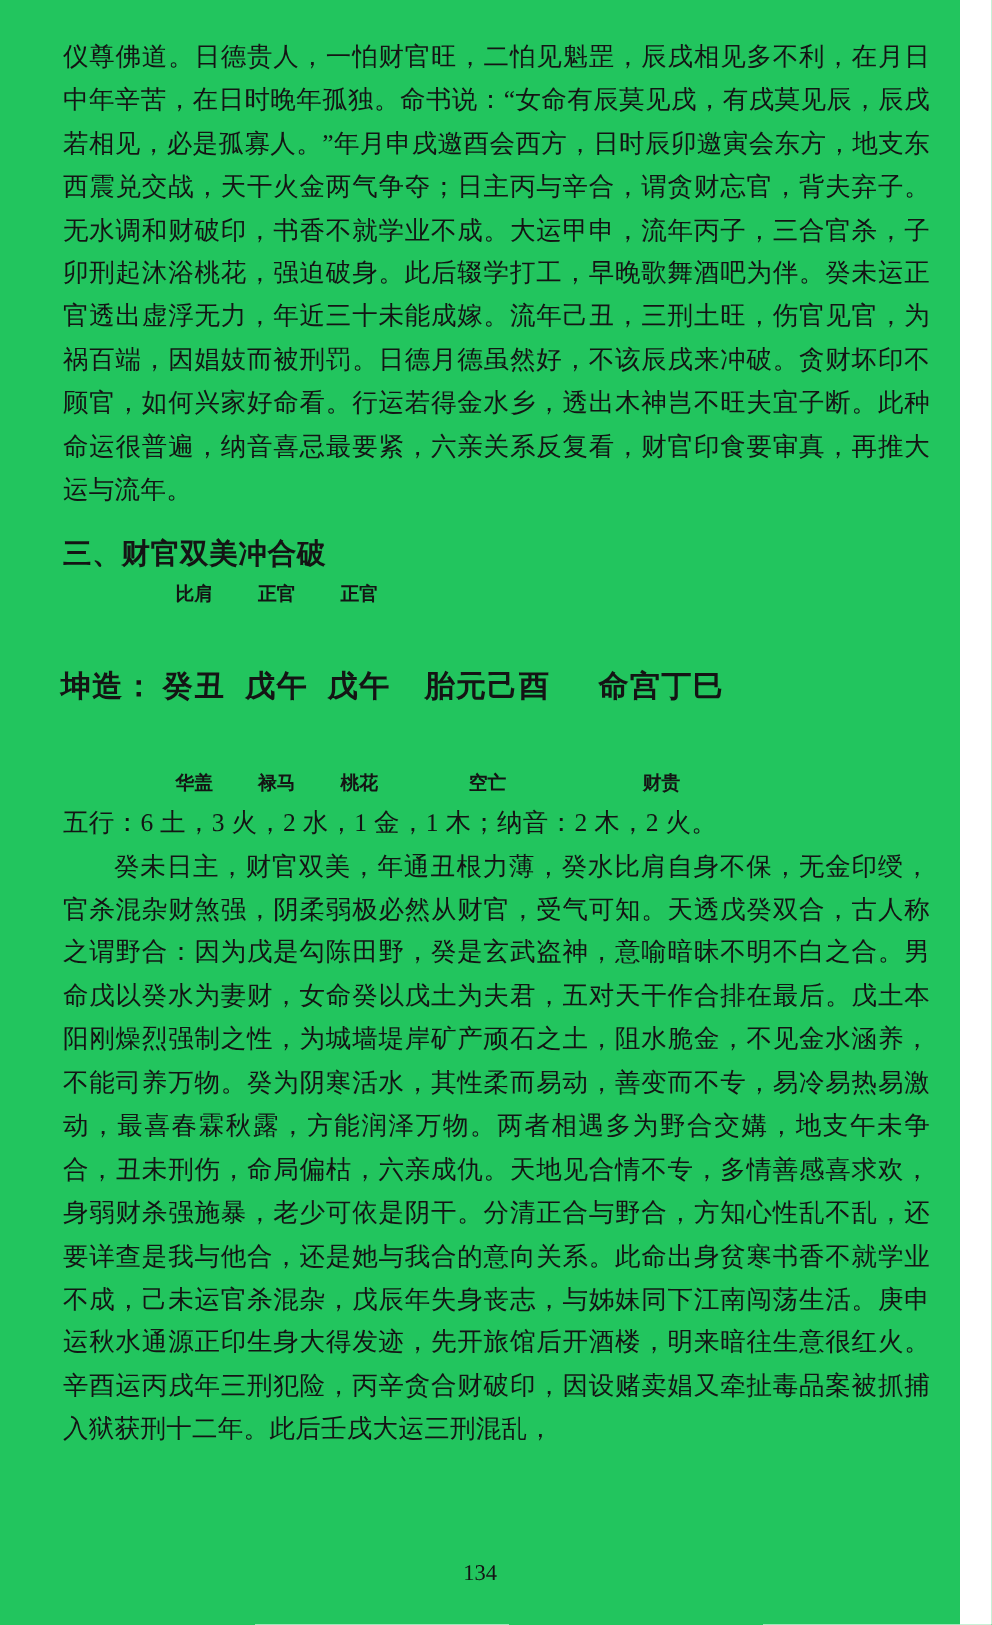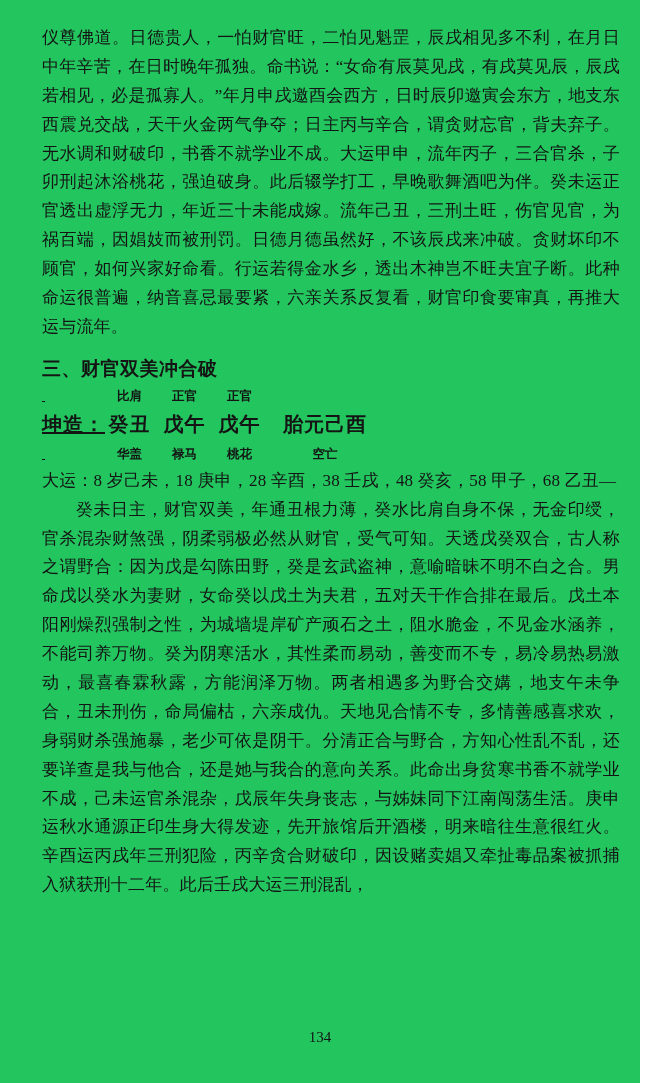--- a/index.html
+++ b/index.html
@@ -34,22 +34,23 @@
   }
   .bazi-chart {
     display: flex;
     align-items: flex-end;
     margin: 8px 0 6px 0;
   }
   .bz-col {
     display: flex;
     flex-direction: column;
     align-items: center;
+    gap: 34px;
   }
-  .bz-prefix-col { width: 60px; align-items: flex-start; text-decoration: underline; }
+  .bz-prefix-col { width: 60px; align-items: center; }
   .bz-pillar-col { width: 55px; }
   .bz-extra-col  { width: 100px; }
   .bz-extra-col.taiyuan { margin-left: 8px; }
   .bz-extra-col.minggong { margin-left: 16px; }
   .bz-god, .bz-star {
     font-size: 12.5px;
     font-weight: 600;
     line-height: 1;
     white-space: nowrap;
   }
@@ -65,21 +66,21 @@
   .meta-line {
     font-size: 17px;
     line-height: 1.7;
     margin: 0;
     letter-spacing: 0.2px;
   }
   .page-number {
     position: absolute;
     left: 0;
     right: 0;
-    bottom: 38px;
+    bottom: 26px;
     text-align: center;
     font-size: 15px;
     line-height: 1;
   }
 </style>
 </head>
 <body>
 
 <div class="page">
   <div class="content">
@@ -113,23 +114,28 @@
         <div class="bz-main">戊午</div>
         <div class="bz-star">桃花</div>
       </div>
 
       <div class="bz-col bz-extra-col taiyuan">
         <div class="bz-god">&nbsp;</div>
         <div class="bz-main">胎元己酉</div>
         <div class="bz-star">空亡</div>
       </div>
 
+      <div class="bz-col bz-extra-col minggong">
+        <div class="bz-god">&nbsp;</div>
+        <div class="bz-main">命宫丁巳</div>
+        <div class="bz-star">财贵</div>
+      </div>
     </div>
 
-    <p class="meta-line">大运：8 岁己未，18 庚申，28 辛酉，38 壬戌，48 癸亥，58 甲子，68 乙丑—</p>
+    <p class="meta-line">五行：6 土，3 火，2 水，1 金，1 木；纳音：2 木，2 火。</p>
 
 
     <p class="body-text indent">癸未日主，财官双美，年通丑根力薄，癸水比肩自身不保，无金印绶，官杀混杂财煞强，阴柔弱极必然从财官，受气可知。天透戊癸双合，古人称之谓野合：因为戊是勾陈田野，癸是玄武盗神，意喻暗昧不明不白之合。男命戊以癸水为妻财，女命癸以戊土为夫君，五对天干作合排在最后。戊土本阳刚燥烈强制之性，为城墙堤岸矿产顽石之土，阻水脆金，不见金水涵养，不能司养万物。癸为阴寒活水，其性柔而易动，善变而不专，易冷易热易激动，最喜春霖秋露，方能润泽万物。两者相遇多为野合交媾，地支午未争合，丑未刑伤，命局偏枯，六亲成仇。天地见合情不专，多情善感喜求欢，身弱财杀强施暴，老少可依是阴干。分清正合与野合，方知心性乱不乱，还要详查是我与他合，还是她与我合的意向关系。此命出身贫寒书香不就学业不成，己未运官杀混杂，戊辰年失身丧志，与姊妹同下江南闯荡生活。庚申运秋水通源正印生身大得发迹，先开旅馆后开酒楼，明来暗往生意很红火。辛酉运丙戌年三刑犯险，丙辛贪合财破印，因设赌卖娼又牵扯毒品案被抓捕入狱获刑十二年。此后壬戌大运三刑混乱，</p>
 
   </div>
 
   <div class="page-number">134</div>
 </div>
 
 </body></html>

